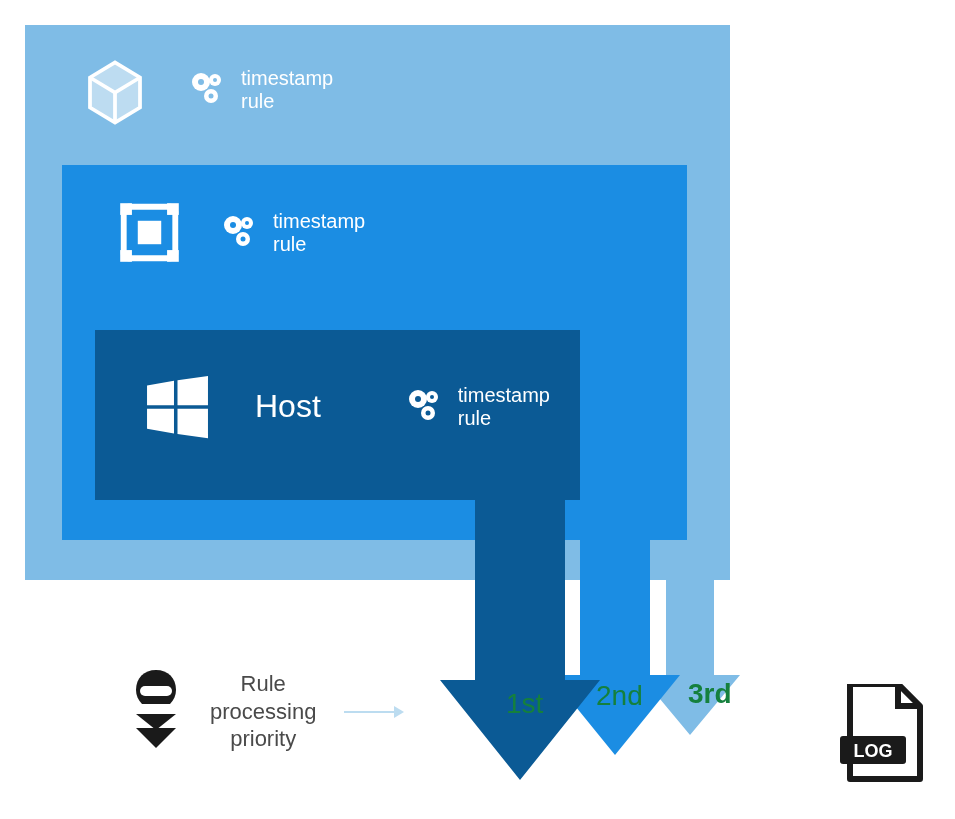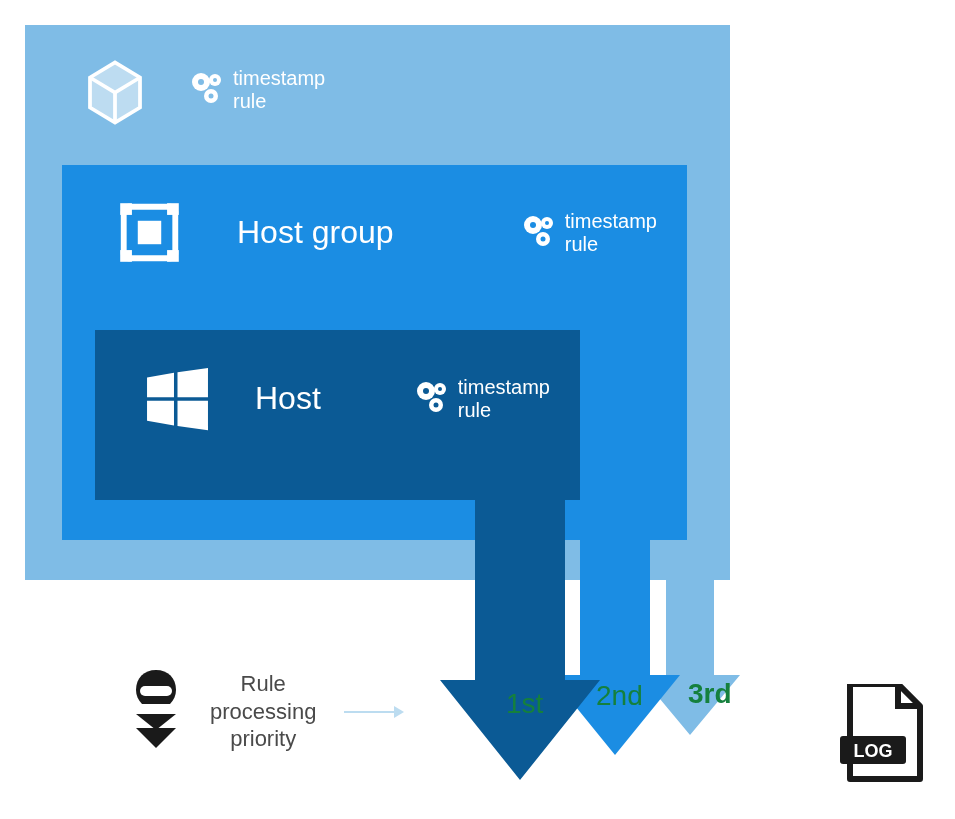--- a/index.html
+++ b/index.html
@@ -37,38 +37,39 @@
   background: #0b5a95;
 }
 .row {
   display: flex;
   align-items: center;
   width: 100%;
   padding: 25px 30px 0 50px;
   gap: 30px;
 }
 .host-group .row { padding-top: 30px; }
-.host .row { padding-top: 31px; padding-left: 45px; }
+.host .row { padding-top: 39px; padding-left: 45px; }
 .layer-icon {
   width: 80px;
   height: 80px;
   flex-shrink: 0;
 }
 .host-group .layer-icon, .host .layer-icon { width: 75px; height: 75px; }
 .layer-title {
   color: #fff;
   font-size: 32px;
   font-weight: 300;
   flex: 1;
   margin-left: 20px;
 }
 .host .layer-title { margin-left: 10px; }
 .ts-rule {
   display: flex;
   align-items: center;
+  gap: 8px;
 }
 .ts-text {
   color: #fff;
   font-size: 20px;
   line-height: 1.15;
   font-weight: 300;
 }
 .gears-icon { width: 48px; height: 48px; flex-shrink: 0; }
 .arrow {
   position: absolute;
@@ -140,21 +141,20 @@
     <span class="layer-icon">
       <svg viewBox="0 0 64 64">
         <rect x="10" y="10" width="44" height="44" rx="4" fill="none" stroke="#fff" stroke-width="5"></rect>
         <rect x="22" y="22" width="20" height="20" fill="#fff"></rect>
         <rect x="7" y="7" width="10" height="10" fill="#fff"></rect>
         <rect x="47" y="7" width="10" height="10" fill="#fff"></rect>
         <rect x="7" y="47" width="10" height="10" fill="#fff"></rect>
         <rect x="47" y="47" width="10" height="10" fill="#fff"></rect>
       </svg>
     </span>
-    <span class="layer-title">Host group</span>
     <span class="ts-rule">
       <span class="gears-icon">
         <svg viewBox="0 0 48 48">
           <g fill="#fff">
             <circle cx="16" cy="16" r="9"></circle>
               <circle cx="16" cy="16" r="3" fill="#1b8de3"></circle>
             <circle cx="30" cy="14" r="6"></circle>
               <circle cx="30" cy="14" r="2" fill="#1b8de3"></circle>
             <circle cx="26" cy="30" r="7"></circle>
               <circle cx="26" cy="30" r="2.5" fill="#1b8de3"></circle>

